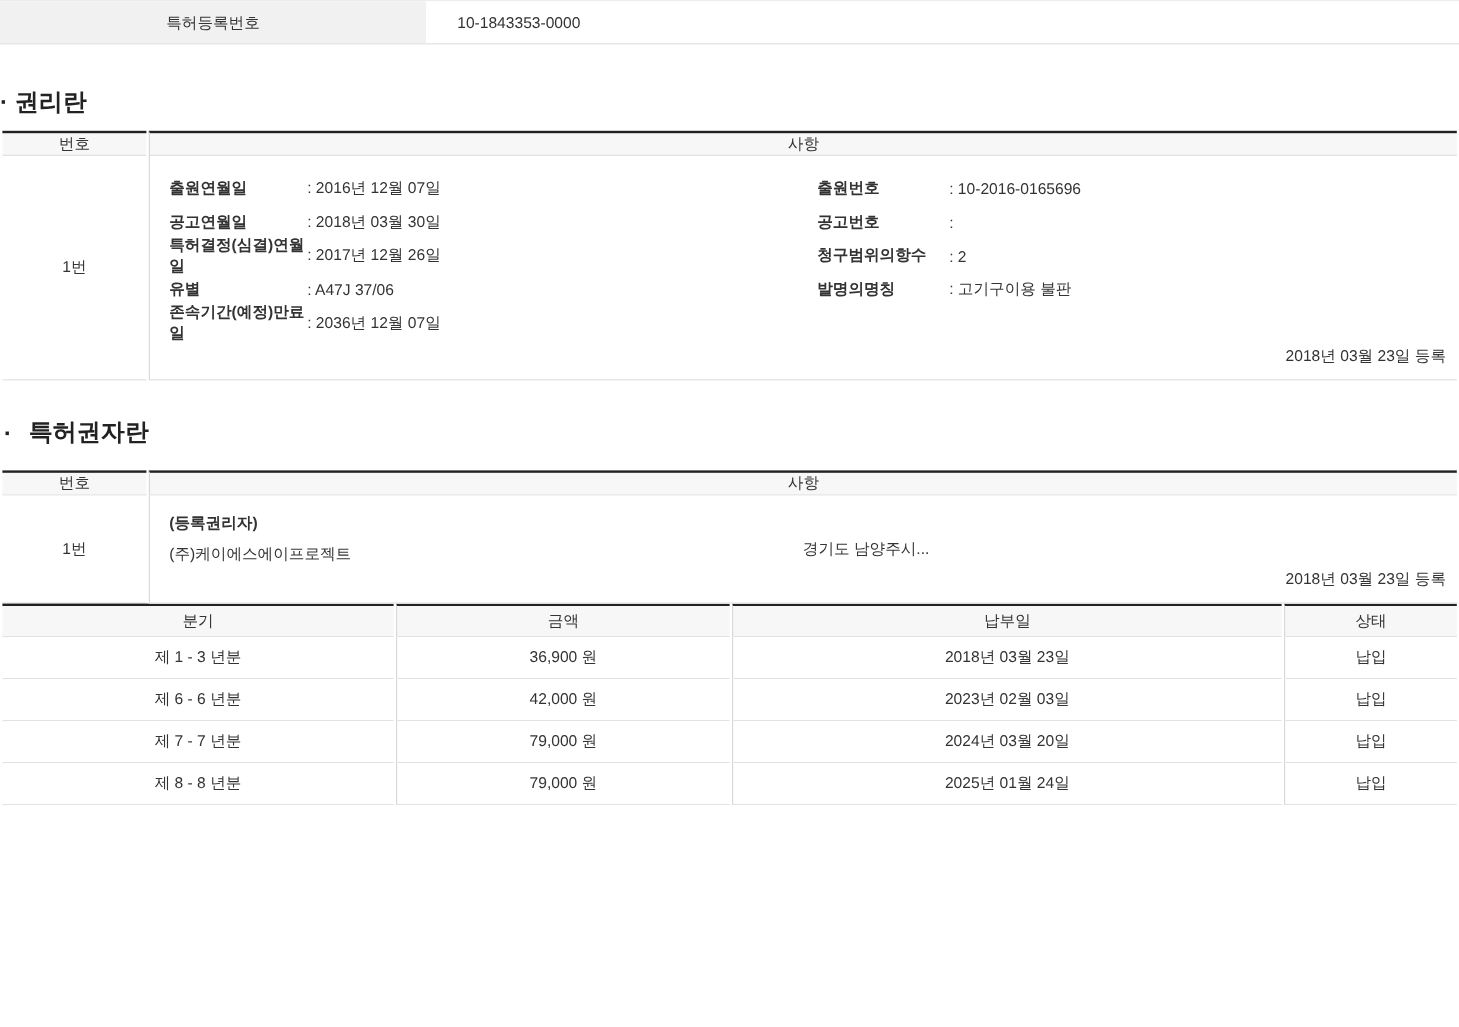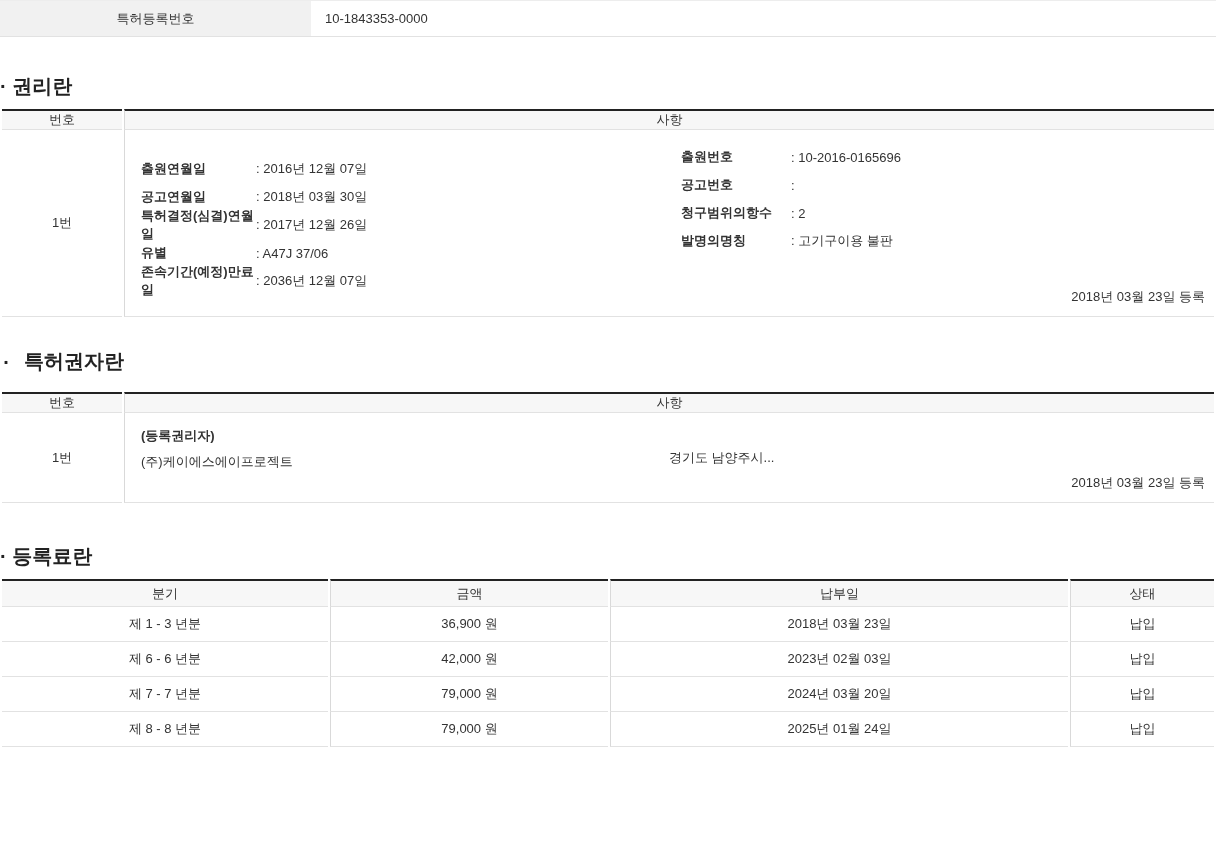--- a/index.html
+++ b/index.html
@@ -14,25 +14,25 @@
 
   
   .kv-row {
     display:flex;
     height:37px;
     border-top:1px solid #ededed;
     border-bottom:1px solid #e2e2e2;
     align-items:stretch;
   }
   .kv-label {
-    width:311px;
+    width:355px;
     background:#f1f1f1;
     text-align:center;
     line-height:36px;
-    margin-right:6px;
+    margin-right:18px;
   }
   .kv-value {
     flex:1;
     line-height:36px;
     padding-left:8px;
   }
 
   
   .sec-title {
     font-size:20px;
@@ -73,21 +73,21 @@
   .no-cell { text-align:center; vertical-align:middle; }
 
   
   tr.rights-row { height:187px; }
   td.detail-cell {
     vertical-align:top;
     position:relative;
     padding:13px 10px 0 16px;
   }
   .fields { display:flex; }
-  .fcol.left { width:540px;margin-top:12px; }
+  .fcol.left { width:540px; }
   .fcol.right { flex:1; }
   .frow { display:flex; height:28px; align-items:center; }
   .flabel { font-weight:700; }
   .fcol.left  .flabel { width:115px; }
   .fcol.right .flabel { width:110px;font-family:Liberation Mono, monospace; }
   .reg-date {
     position:absolute;
     right:9px;
     bottom:10px;
     font-weight:400;
@@ -203,21 +203,20 @@
         <td class="holder-cell">
           <div class="holder-type">(등록권리자)</div>
           <div class="holder-name">(주)케이에스에이프로젝트</div>
           <div class="holder-addr">경기도 남양주시...</div>
           <div class="reg-date">2018년 03월 23일 등록</div>
         </td>
       </tr>
     </tbody>
   </table>
 
-  <h3 class="sec-title t3">· 등록료란</h3>
   <table class="tbl fee-tbl">
     <colgroup>
         <col class="fee-col-1">
         <col class="fee-col-2">
         <col class="fee-col-3">
         <col>
       </colgroup>
     <thead>
       <tr>
         <th>분기</th>

